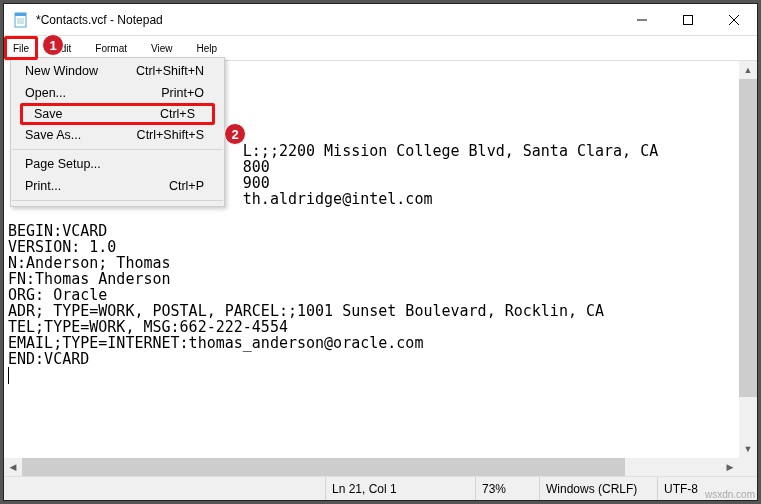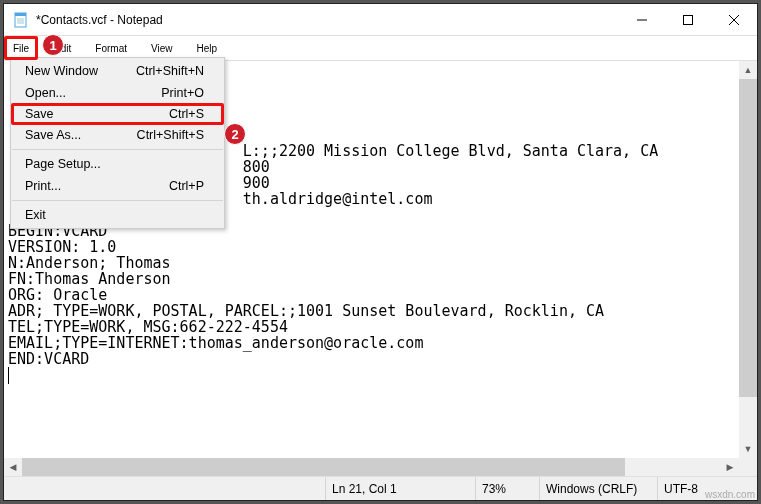--- a/index.html
+++ b/index.html
@@ -134,21 +134,21 @@
   .dd-item {
     display:flex;
     justify-content: space-between;
     align-items: center;
     height: 22px;
     padding: 0 20px 0 14px;
   }
   .dd-item.save-hl {
     border: 3px solid #e11;
     border-radius: 2px;
-    margin: -1px 0;
+    margin: -1px 9px;
     padding: 0 17px 0 11px;
   }
   .dd-sep { height:1px; background:#d4d4d4; margin: 3px 1px; }
   .watermark {
     position: absolute;
     right: 6px; bottom: 4px;
     font-size: 10px;
     color: #aaa;
     font-family: sans-serif;
     z-index: 50;
@@ -264,22 +264,18 @@
   <div class="dd-sep"></div>
   <div class="dd-item">
     <span>Page Setup...</span>
     <span></span>
   </div>
   <div class="dd-item">
     <span>Print...</span>
     <span>Ctrl+P</span>
   </div>
   <div class="dd-sep"></div>
-  <div class="dd-item">
-    <span>Exit</span>
-    <span></span>
-  </div>
 </div>
 
 <div class="badge b1">1</div>
 <div class="badge b2">2</div>
 
 <div class="watermark">wsxdn.com</div>
 
 </body></html>

